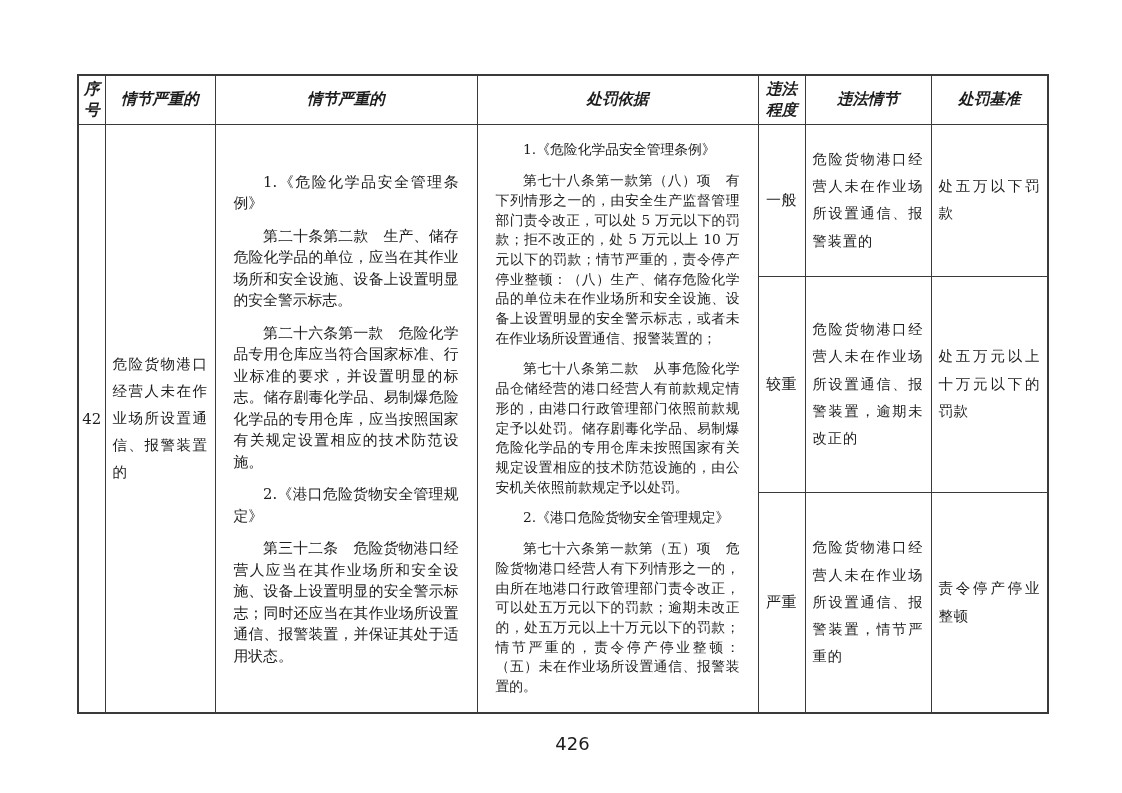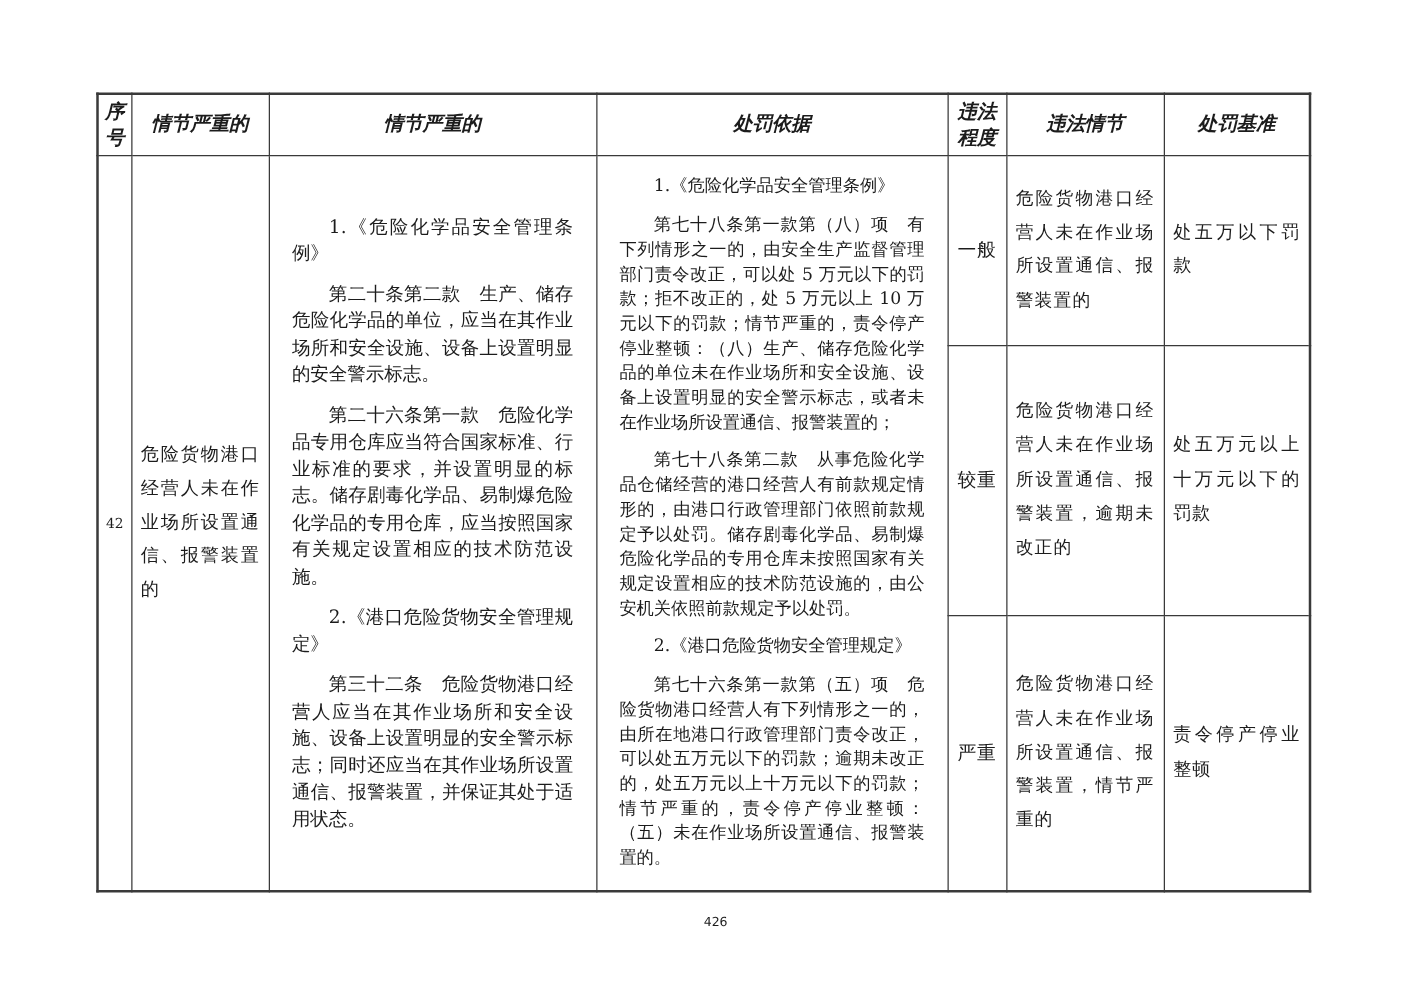--- a/index.html
+++ b/index.html
@@ -40,21 +40,21 @@
     padding: 3px 2px;
     text-align: center;
   }
   tr.header-row { height: 45px; font-style: italic; }
   tr.subrow-1 { height: 152px; }
   tr.subrow-2 { height: 216px; }
   tr.subrow-3 { height: 221px; }
 
   .cell-index {
     text-align: center;
-    font-size: 11px;
+    font-size: 15px;
     padding: 0 2px;
   }
   .cell-behavior {
     font-size: 14.5px;
     line-height: 1.86;
     letter-spacing: 0.5px;
     text-align: justify;
     text-justify: inter-character;
     padding: 4px 7px;
   }
@@ -95,21 +95,21 @@
     text-align: justify;
     text-justify: inter-character;
     padding: 4px 7px;
   }
   .page-number {
     position: absolute;
     left: 0;
     right: 0;
     top: 733px;
     text-align: center;
-    font-size: 10px;
+    font-size: 18px;
     font-family: "DejaVu Sans", "Liberation Sans", sans-serif;
     color: #1c1c1c;
     margin-left: 23px;
   }
 </style>
 </head>
 <body>
 
 <div class="page">
 

